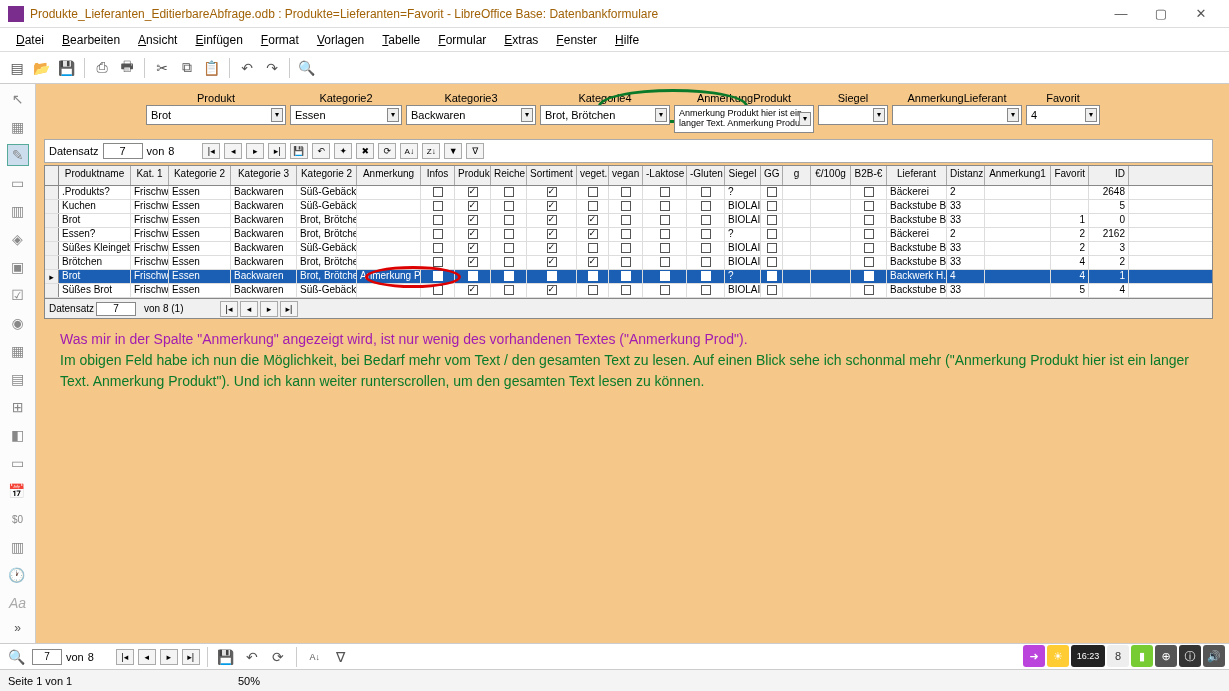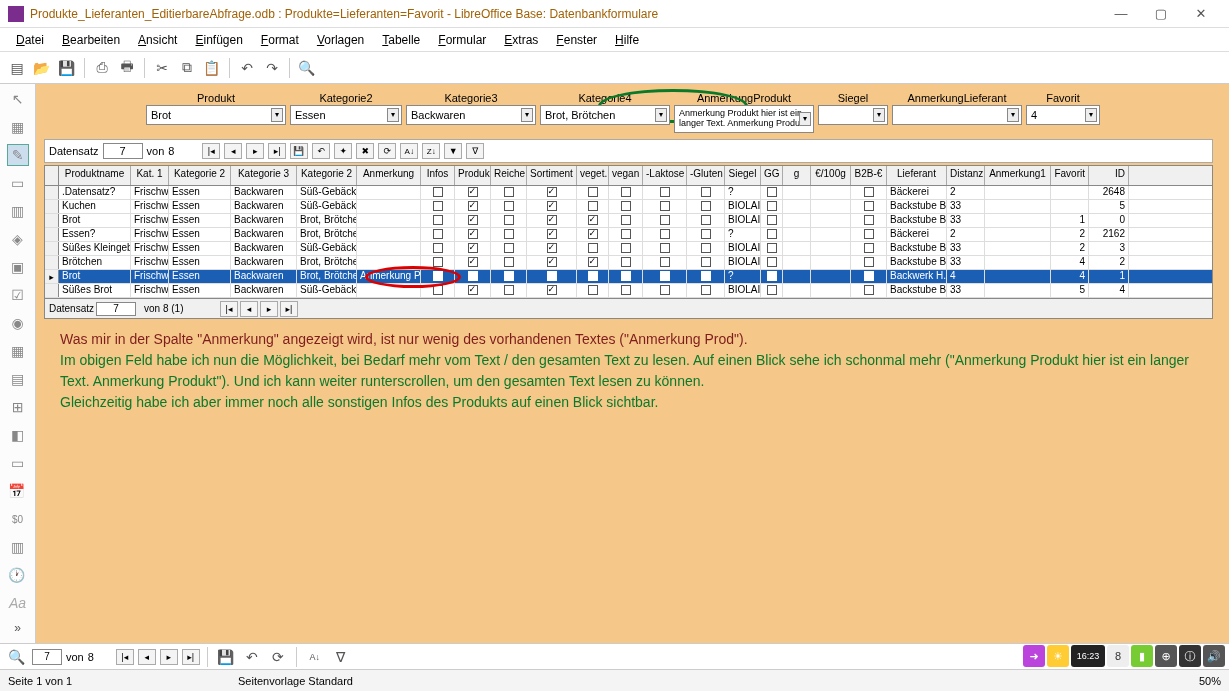--- a/index.html
+++ b/index.html
@@ -39,21 +39,21 @@
 .gc { border-right: 1px solid #ddd; font-size: 10px; padding: 0 3px; overflow: hidden; white-space: nowrap; }
 .row-marker { width: 14px; border-right: 1px solid #888; display: flex; align-items: center; justify-content: center; font-size: 9px; background: #f0f0f0; color: #000; }
 .grid-row.selected .row-marker { background: #f0f0f0; }
 .cb { width: 10px; height: 10px; border: 1px solid #555; display: inline-block; background: #fff; margin: 1px auto; position: relative; }
 .cb.chk::after { content: "✓"; position: absolute; top: -2px; left: 0; font-size: 9px; color: #000; }
 .grid-row.selected .cb { border-color: #fff; }
 .grid-row.selected .cb.chk::after { color: #fff; }
 .grid-nav { display: flex; align-items: center; gap: 2px; height: 20px; background: #f0f0f0; border-top: 1px solid #888; padding: 0 4px; font-size: 10px; }
 .grid-nav input { width: 40px; height: 14px; border: 1px solid #888; font-size: 10px; text-align: center; }
 .annotations { padding: 10px 16px; font-size: 14px; line-height: 1.5; }
-.ann-red { color: #7f1d1d; }
+.ann-red { color: #a21caf; }
 .ann-green { color: #0a7a2a; }
 .statusbar { position: absolute; bottom: 0; left: 0; right: 0; height: 22px; background: #f4f4f4; border-top: 1px solid #ccc; display: flex; align-items: center; font-size: 11px; padding: 0 8px; }
 .bottom-toolbar { position: absolute; bottom: 22px; left: 0; right: 0; height: 26px; background: #fff; border-top: 1px solid #ccc; display: flex; align-items: center; padding: 0 6px; gap: 4px; }
 .taskbar-right { position: absolute; right: 4px; bottom: 24px; display: flex; align-items: center; gap: 2px; }
 .task-ico { width: 22px; height: 22px; background: #444; border-radius: 3px; display: flex; align-items: center; justify-content: center; font-size: 11px; color: #fff; }
 .expand-btn { width: 20px; height: 16px; display: flex; align-items: center; justify-content: center; font-size: 12px; color: #555; }
 
 .c-name{width:72px}.c-k1{width:38px}.c-k2{width:62px}.c-k3{width:66px}.c-k4{width:60px}.c-anm{width:64px}.c-beg{width:34px;text-align:center}.c-tur{width:36px;text-align:center}.c-rei{width:36px;text-align:center}.c-sor{width:50px;text-align:center}.c-veg{width:32px;text-align:center}.c-vgn{width:34px;text-align:center}.c-lak{width:44px;text-align:center}.c-glu{width:38px;text-align:center}.c-sie{width:36px}.c-gg{width:22px;text-align:center}.c-g{width:28px}.c-eur{width:40px}.c-b2b{width:36px;text-align:center}.c-lief{width:60px}.c-dist{width:38px}.c-anm1{width:66px}.c-fav{width:38px;text-align:right}.c-id{width:40px;text-align:right}
 </style>
 </head>
@@ -209,21 +209,21 @@
           <div class="gh c-b2b">B2B-€</div>
           <div class="gh c-lief">Lieferant</div>
           <div class="gh c-dist">Distanz</div>
           <div class="gh c-anm1">Anmerkung1</div>
           <div class="gh c-fav">Favorit</div>
           <div class="gh c-id">ID</div>
         </div>
       <div class="grid-body" id="grid-body">
           <div class="grid-row">
             <div class="row-marker"></div>
-            <div class="gc c-name">.Datensatz?</div>
+            <div class="gc c-name">.Produkts?</div>
             <div class="gc c-k1">Frischw.</div>
             <div class="gc c-k2">Essen</div>
             <div class="gc c-k3">Backwaren</div>
             <div class="gc c-k4">Süß-Gebäck</div>
             <div class="gc c-anm"></div>
             <div class="gc c-beg" style="text-align: center;"><span class="cb"></span></div>
             <div class="gc c-tur" style="text-align: center;"><span class="cb chk"></span></div>
             <div class="gc c-rei" style="text-align: center;"><span class="cb"></span></div>
             <div class="gc c-sor" style="text-align: center;"><span class="cb chk"></span></div>
             <div class="gc c-veg" style="text-align: center;"><span class="cb"></span></div>
@@ -438,21 +438,20 @@
         <div class="nav-btn">|◂</div>
         <div class="nav-btn">◂</div>
         <div class="nav-btn">▸</div>
         <div class="nav-btn">▸|</div>
       </div>
     </div>
 
     <div class="annotations">
       <div class="ann-red">Was mir in der Spalte "Anmerkung" angezeigt wird, ist nur wenig des vorhandenen Textes ("Anmerkung Prod").</div>
       <div class="ann-green">Im obigen Feld habe ich nun die Möglichkeit, bei Bedarf mehr vom Text / den gesamten Text zu lesen. Auf einen Blick sehe ich schonmal mehr ("Anmerkung Produkt hier ist ein langer Text. Anmerkung Produkt"). Und ich kann weiter runterscrollen, um den gesamten Text lesen zu können.</div>
-      <div class="ann-green">Gleichzeitig habe ich aber immer noch alle sonstigen Infos des Produkts auf einen Blick sichtbar.</div>
     </div>
   </div>
 </div>
 
 <div class="bottom-toolbar">
   <div class="tb-btn">🔍</div>
   <input style="width: 30px; height: 16px; border: 1px solid rgb(136, 136, 136); font-size: 10px; text-align: center;" value="7">
   <span>von</span>
   <span style="width:24px">8</span>
   <div class="nav-btn">|◂</div>
@@ -474,15 +473,14 @@
   <div class="task-ico" style="background:#222;width:34px;font-size:9px">16:23</div>
   <div class="task-ico" style="background:#eee;color:#333">8</div>
   <div class="task-ico" style="background:#7c3">▮</div>
   <div class="task-ico" style="background:#555">⊕</div>
   <div class="task-ico" style="background:#333">ⓘ</div>
   <div class="task-ico" style="background:#555">🔊</div>
 </div>
 
 <div class="statusbar">
   <span style="width:230px">Seite 1 von 1</span>
-  <span style="flex:1">Seitenvorlage Standard</span>
   <span>50%</span>
 </div>
 
 </body></html>

